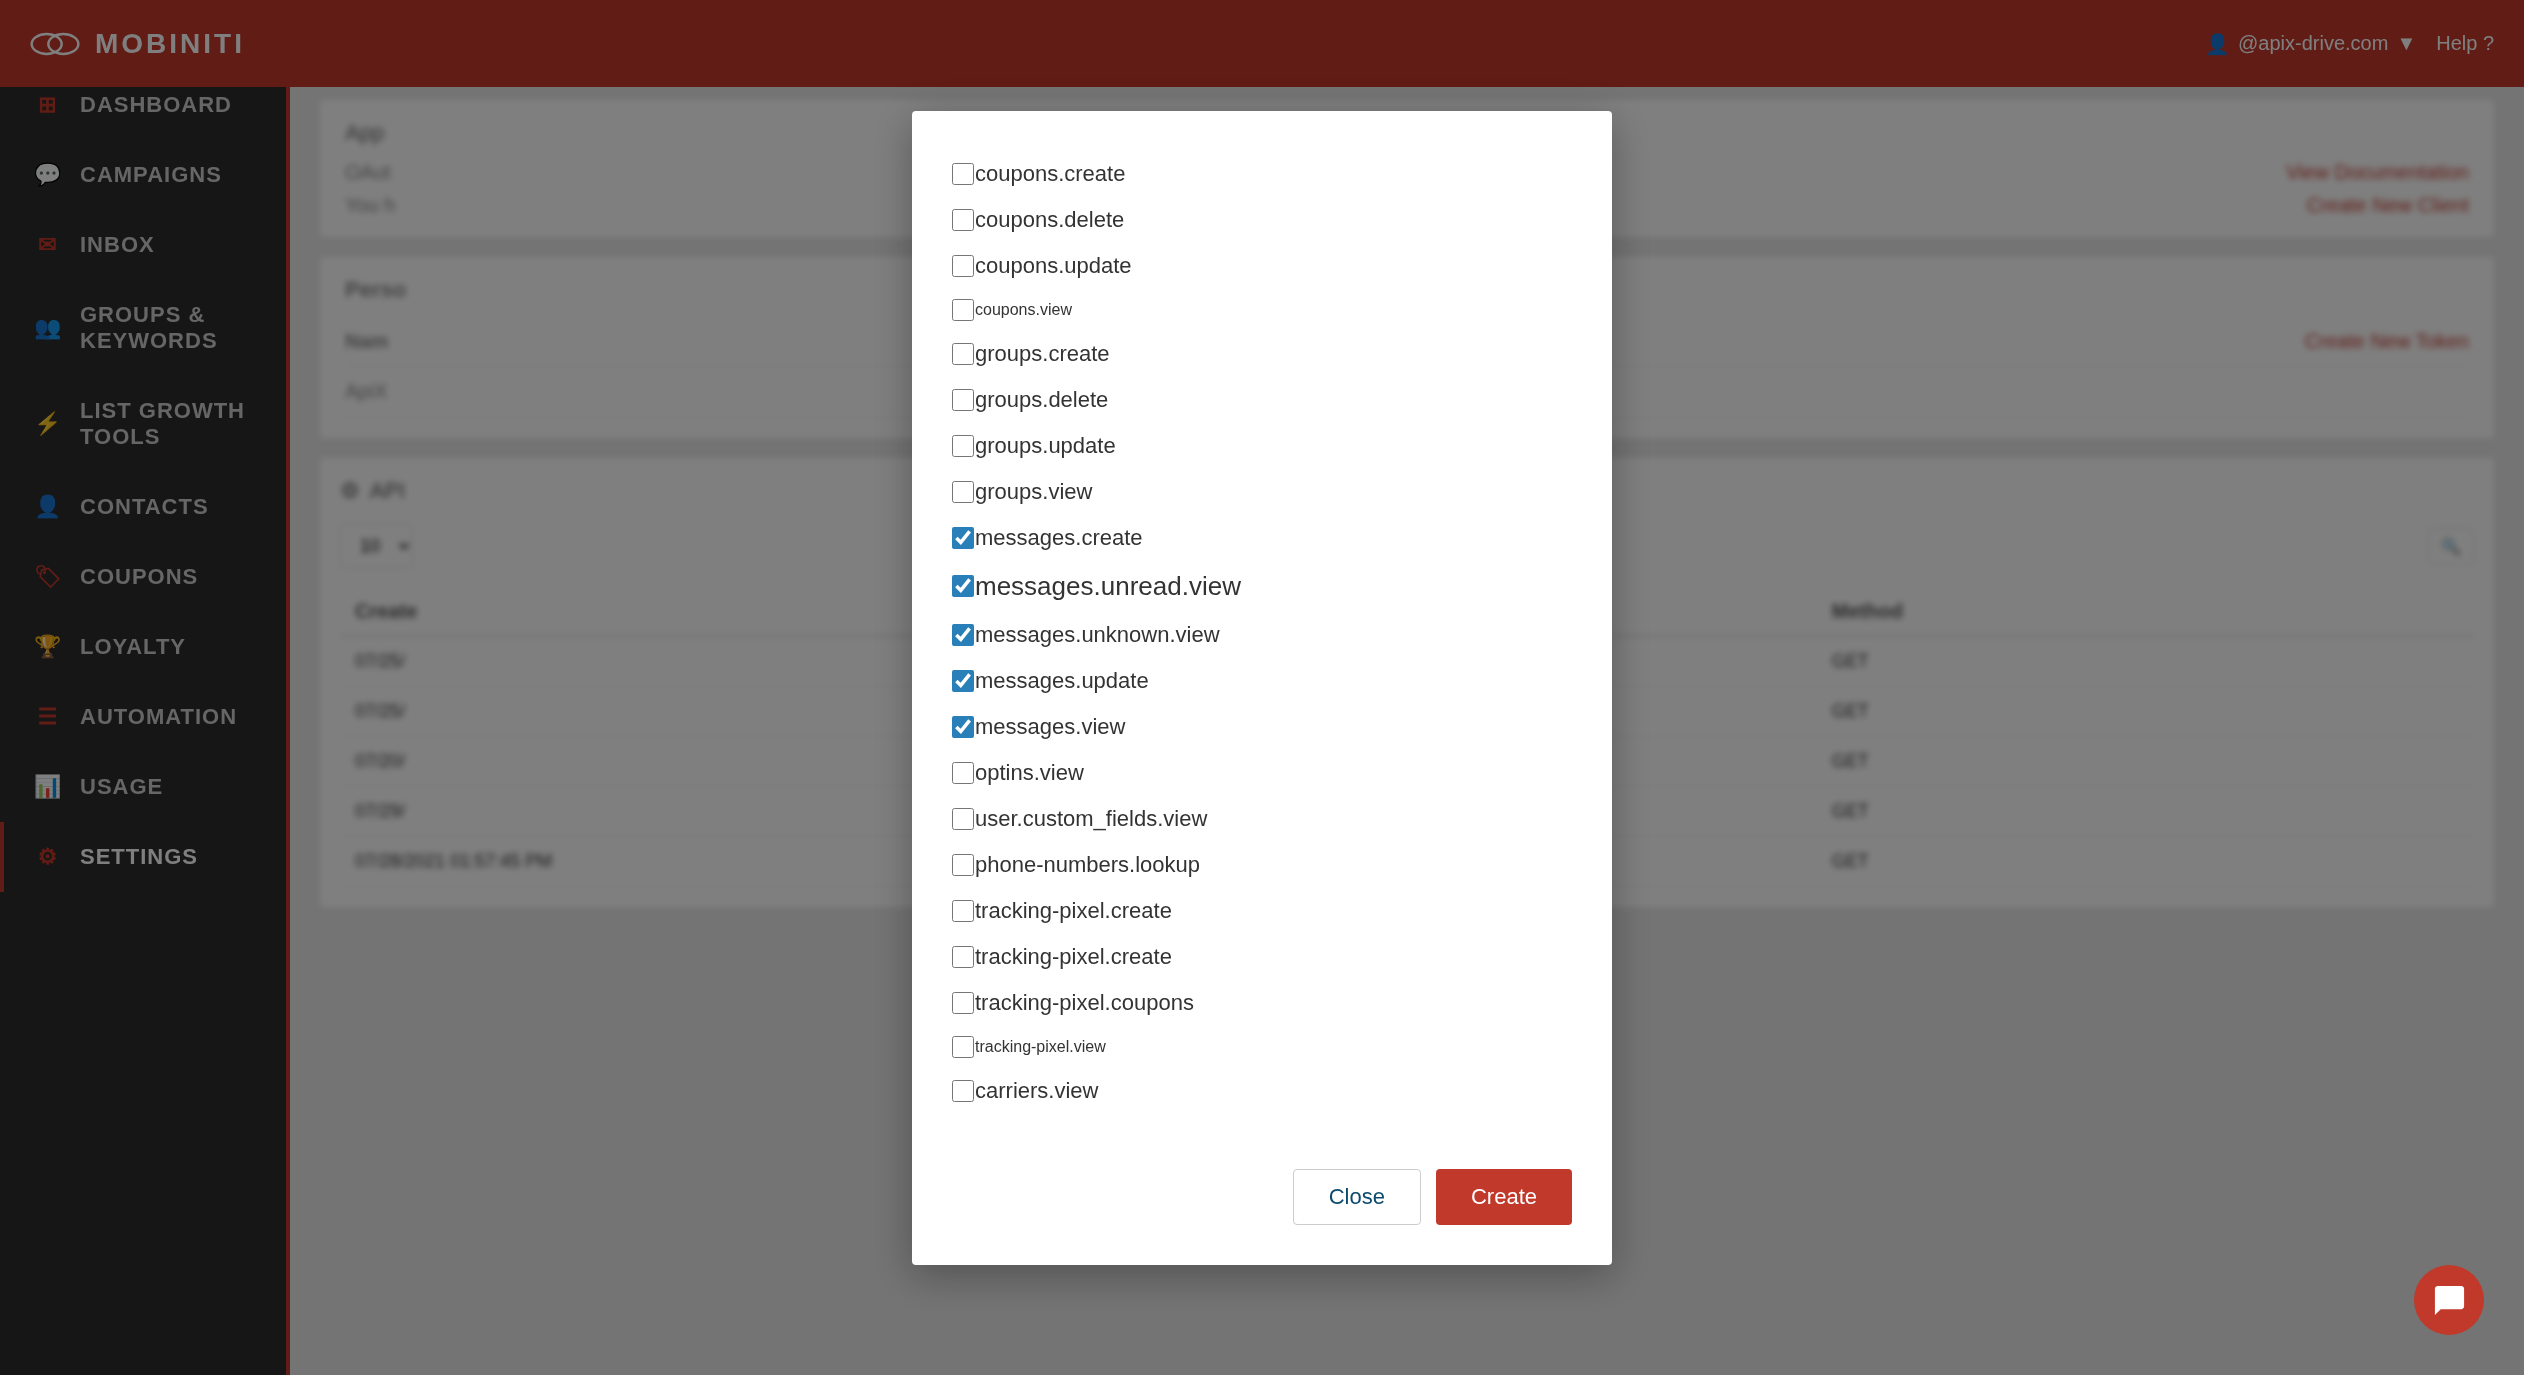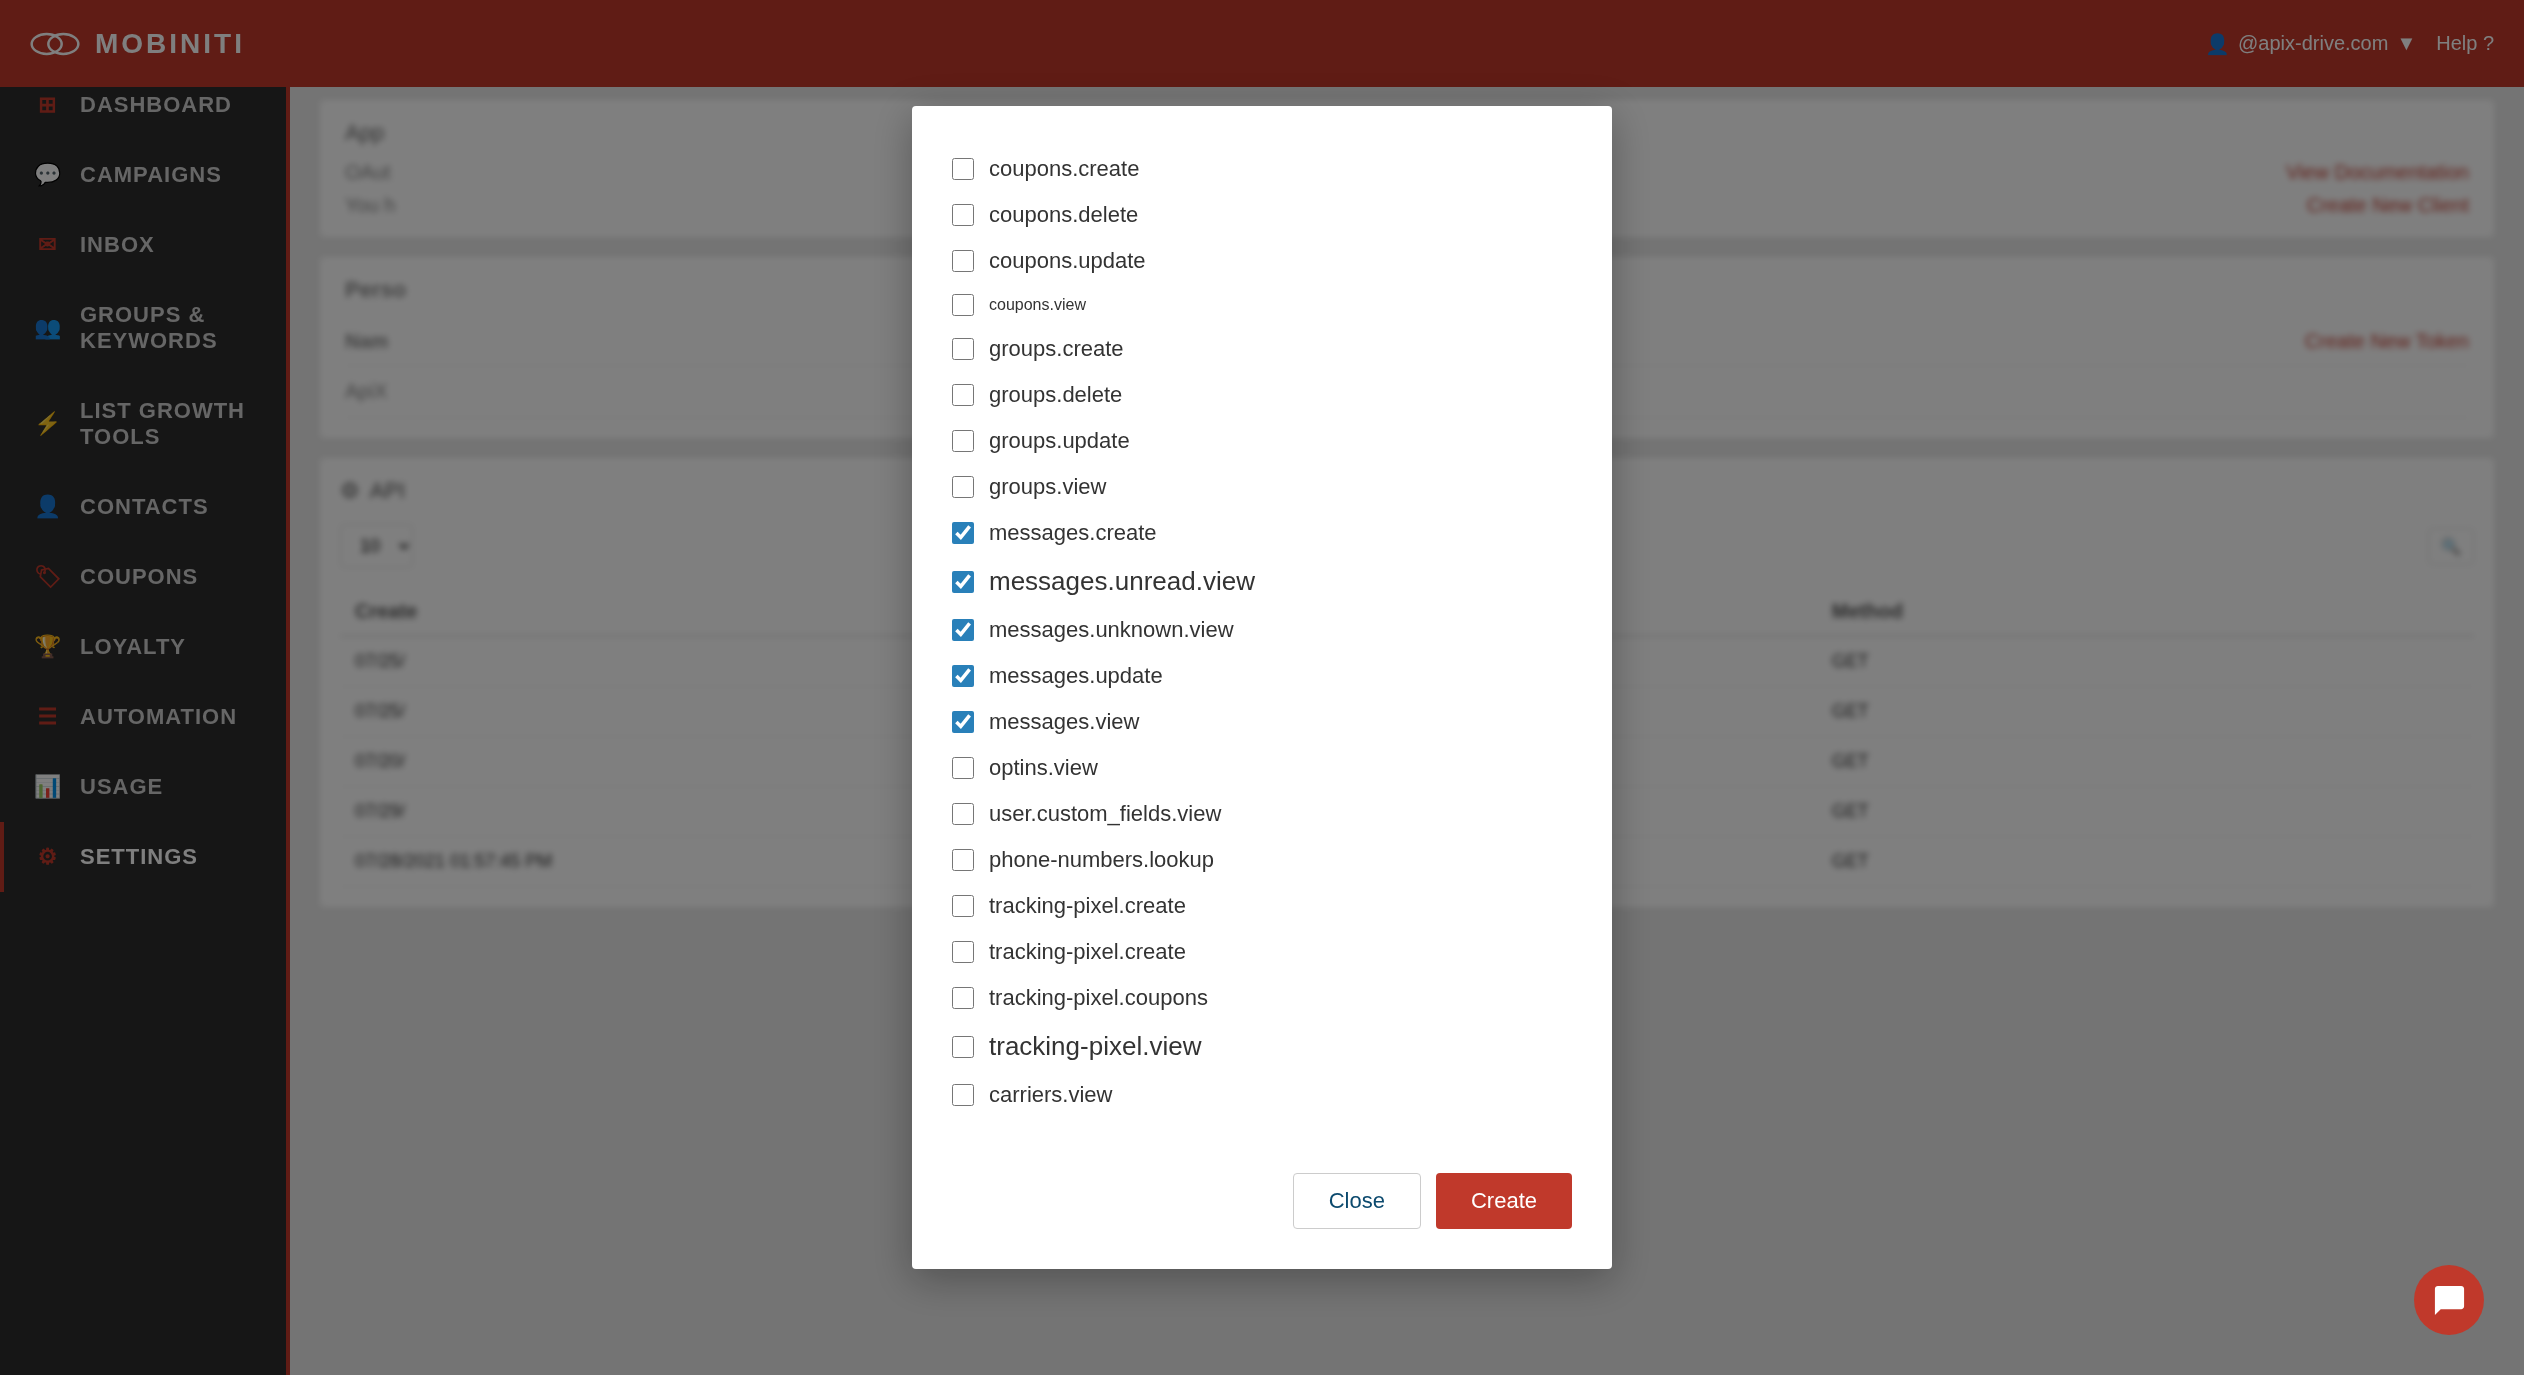--- a/index.html
+++ b/index.html
@@ -154,21 +154,21 @@
     }
     .modal-body {
       padding: 0;
     }
     .checkbox-item {
       display: flex;
       align-items: center;
       padding: 10px 0;
       font-size: 22px;
       color: #333;
-      gap: 15px;
+      gap: 1px;
     }
     .checkbox-item input[type="checkbox"] {
       width: 22px;
       height: 22px;
       cursor: pointer;
       accent-color: #2980b9;
     }
     .modal-footer {
       display: flex;
       justify-content: flex-end;
@@ -496,21 +496,21 @@
         <div class="checkbox-item">
           <input type="checkbox" id="tracking_pixel_delete" style="">
           <label for="tracking_pixel_delete" style="font-size: 22px; cursor: pointer;">tracking-pixel.create</label>
         </div>
         <div class="checkbox-item">
           <input type="checkbox" id="tracking_pixel_update" style="">
           <label for="tracking_pixel_update" style="font-size: 22px; cursor: pointer;">tracking-pixel.coupons</label>
         </div>
         <div class="checkbox-item">
           <input type="checkbox" id="tracking_pixel_view" style="">
-          <label for="tracking_pixel_view" style="font-size: 26px; cursor: pointer;">tracking-pixel.view</label>
+          <label for="tracking_pixel_view" style="font-size: 16px; cursor: pointer;">tracking-pixel.view</label>
         </div>
         <div class="checkbox-item">
           <input type="checkbox" id="carriers_view" style="">
           <label for="carriers_view" style="font-size: 22px; cursor: pointer;">carriers.view</label>
         </div>
       </div>
     <div class="modal-footer">
       <button class="btn-close">Close</button>
       <button class="btn-create">Create</button>
     </div>

